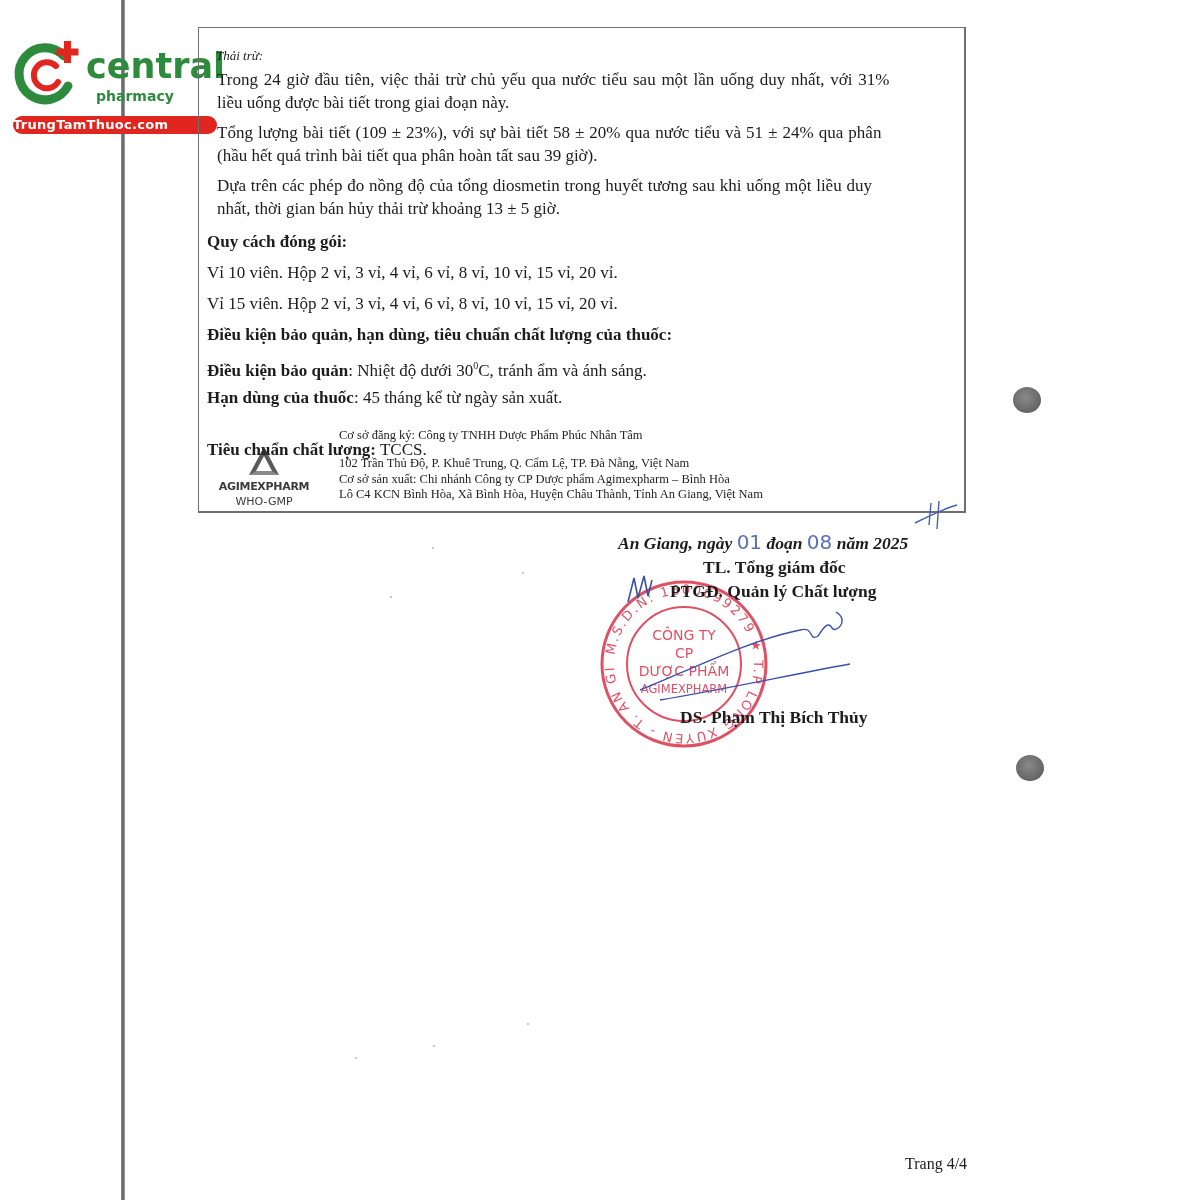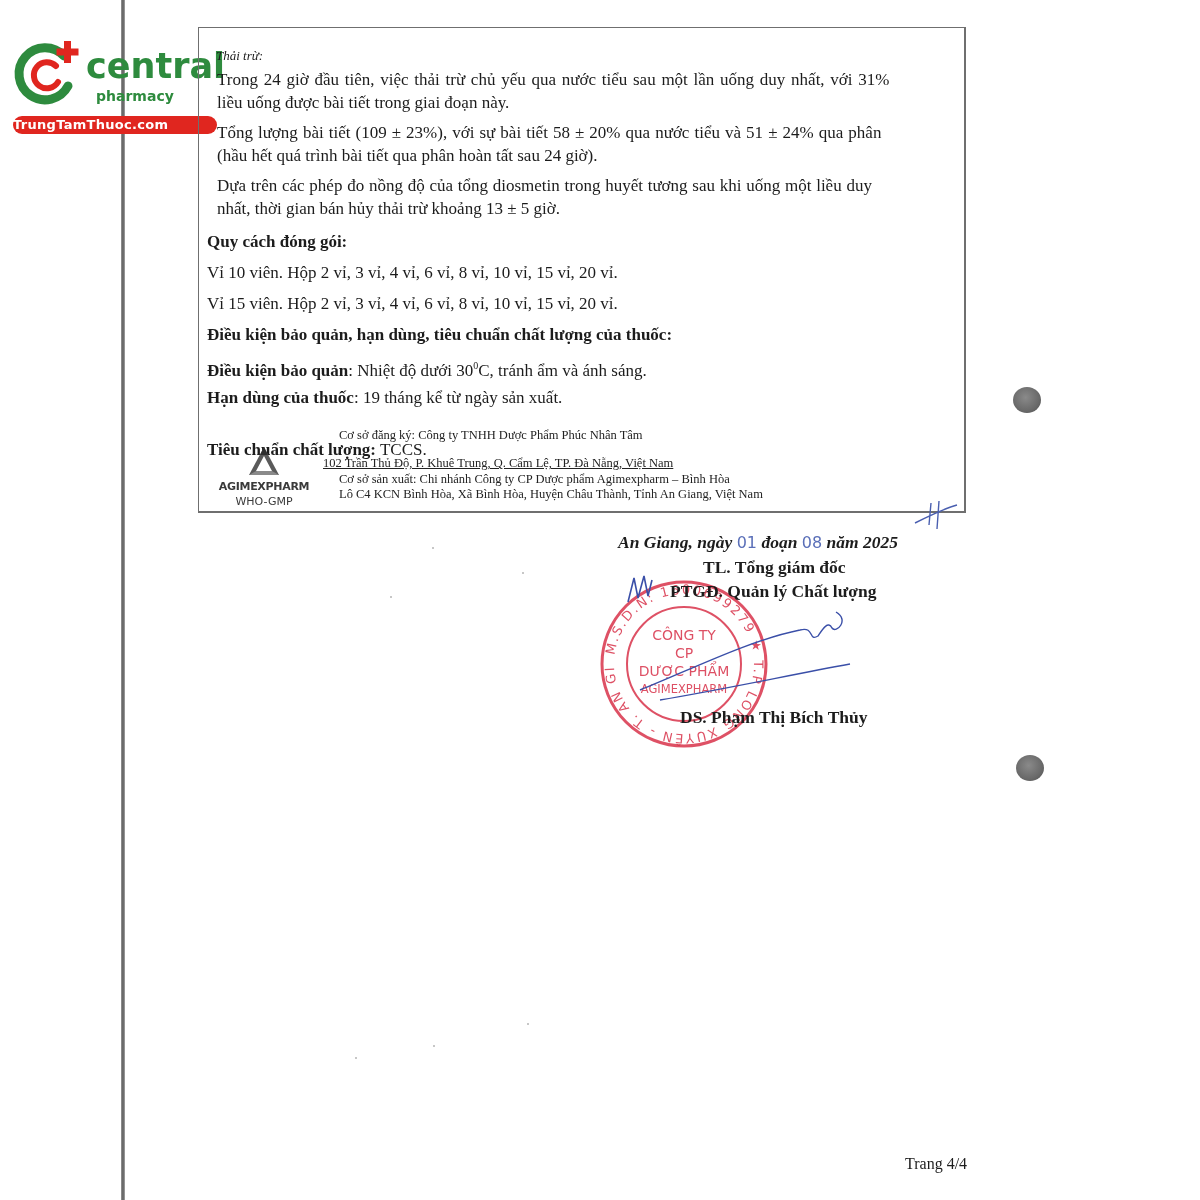--- a/index.html
+++ b/index.html
@@ -24,21 +24,21 @@
     .b { font-weight: bold; }
 
     .small { position: absolute; font-size: 12.5px; line-height: 15.5px; white-space: nowrap; color: #222; }
 
     .agi { position: absolute; left: 214px; top: 444px; width: 100px; height: 66px; }
     .agi-name { position: absolute; left: 0; top: 36px; width: 100px; text-align: center; font-family: "DejaVu Sans", sans-serif; font-weight: bold; font-size: 11px; letter-spacing: -0.3px; color: #3a3a3a; }
     .agi-gmp { position: absolute; left: 0; top: 51px; width: 100px; text-align: center; font-family: "DejaVu Sans", sans-serif; font-size: 11px; color: #3a3a3a; }
 
     
     .sig { position: absolute; text-align: center; white-space: nowrap; font-size: 17.5px; line-height: 24px; }
-    .hand { font-family: "DejaVu Sans", sans-serif; color: #5a6fb8; font-style: normal; font-weight: normal; font-size: 16px; }
+    .hand { font-family: "DejaVu Sans", sans-serif; color: #5a6fb8; font-style: normal; font-weight: normal; font-size: 20px; }
 
     .stamp { position: absolute; left: 598px; top: 578px; width: 172px; height: 172px; }
 
     .punch { position: absolute; width: 28px; height: 26px; border-radius: 50%; background: radial-gradient(circle at 45% 40%, #8a8a8a, #6a6a6a 60%, #4f4f4f); }
 
     .page-num { position: absolute; left: 905px; top: 1155px; font-size: 16px; text-align: center; }
     .speck { position: absolute; width: 2px; height: 2px; background: #b5b5b5; border-radius: 1px; }
   </style>
 </head>
 <body>
@@ -58,56 +58,56 @@
 </div>
 
 <div class="box"></div>
 
 <div class="txt it" style="left:216px; top:44px; font-size:13px;">Thải trừ:</div>
 
 <div class="txt" style="left:217px; top:68px; word-spacing:1.5px;">Trong 24 giờ đầu tiên, việc thải trừ chủ yếu qua nước tiểu sau một lần uống duy nhất, với 31%</div>
 <div class="txt" style="left:217px; top:91px;">liều uống được bài tiết trong giai đoạn này.</div>
 
 <div class="txt" style="left:217px; top:121px; word-spacing:0.8px;">Tổng lượng bài tiết (109 ± 23%), với sự bài tiết 58 ± 20% qua nước tiểu và 51 ± 24% qua phân</div>
-<div class="txt" style="left:217px; top:144px;">(hầu hết quá trình bài tiết qua phân hoàn tất sau 24 giờ).</div>
+<div class="txt" style="left:217px; top:144px;">(hầu hết quá trình bài tiết qua phân hoàn tất sau 39 giờ).</div>
 
 <div class="txt" style="left:217px; top:174px; word-spacing:0.5px;">Dựa trên các phép đo nồng độ của tổng diosmetin trong huyết tương sau khi uống một liều duy</div>
 <div class="txt" style="left:217px; top:197px;">nhất, thời gian bán hủy thải trừ khoảng 13 ± 5 giờ.</div>
 
 <div class="txt b" style="left:207px; top:230px;">Quy cách đóng gói:</div>
 <div class="txt" style="left:207px; top:261px;">Vỉ 10 viên. Hộp 2 vỉ, 3 vỉ, 4 vỉ, 6 vỉ, 8 vỉ, 10 vỉ, 15 vỉ, 20 vỉ.</div>
 <div class="txt" style="left:207px; top:292px;">Vỉ 15 viên. Hộp 2 vỉ, 3 vỉ, 4 vỉ, 6 vỉ, 8 vỉ, 10 vỉ, 15 vỉ, 20 vỉ.</div>
 
 <div class="txt b" style="left:207px; top:323px;">Điều kiện bảo quản, hạn dùng, tiêu chuẩn chất lượng của thuốc:</div>
 
 <div class="txt" style="left:207px; top:354px;">
   <span class="b">Điều kiện bảo quản</span><span>: Nhiệt độ dưới 30</span><sup style="font-size:10px;">0</sup><span>C, tránh ẩm và ánh sáng.</span>
 </div>
 
 <div class="txt" style="left:207px; top:386px;">
-  <span class="b">Hạn dùng của thuốc</span><span>: 19 tháng kể từ ngày sản xuất.</span>
+  <span class="b">Hạn dùng của thuốc</span><span>: 45 tháng kể từ ngày sản xuất.</span>
 </div>
 
 <div class="txt" style="left:207px; top:418px;margin-top:20px;">
   <span class="b">Tiêu chuẩn chất lượng:</span><span> TCCS.</span>
 </div>
 
 <div class="agi">
   <svg style="position:absolute; left:34px; top:2px;" width="32" height="32" viewBox="0 0 32 32">
     <polygon points="16,1 31,29 1,29" fill="#5a5a5a"></polygon>
     <polygon points="16,10 24,25 8,25" fill="#ffffff"></polygon>
     <polygon points="16,1 20,9 12,9" fill="#2e2e2e"></polygon>
     <polygon points="8,25 24,25 31,29 1,29" fill="#8a8a8a"></polygon>
   </svg>
   <div class="agi-name">AGIMEXPHARM</div>
   <div class="agi-gmp">WHO-GMP</div>
 </div>
 
 <div class="small" style="left:339px; top:428px;">Cơ sở đăng ký: Công ty TNHH Dược Phẩm Phúc Nhân Tâm</div>
-<div class="small" style="left:323px; top:456px;text-decoration:underline;">102 Trần Thủ Độ, P. Khuê Trung, Q. Cẩm Lệ, TP. Đà Nẵng, Việt Nam</div>
+<div class="small" style="left:339px; top:456px;">102 Trần Thủ Độ, P. Khuê Trung, Q. Cẩm Lệ, TP. Đà Nẵng, Việt Nam</div>
 <div class="small" style="left:339px; top:472px;">Cơ sở sản xuất: Chi nhánh Công ty CP Dược phẩm Agimexpharm – Bình Hòa</div>
 <div class="small" style="left:339px; top:487px;">Lô C4 KCN Bình Hòa, Xã Bình Hòa, Huyện Châu Thành, Tỉnh An Giang, Việt Nam</div>
 
 <div class="sig it b" style="left:618px; top:530px;">
   <span>An Giang, ngày </span><span class="hand">01</span><span> đoạn </span><span class="hand">08</span><span> năm 2025</span>
 </div>
 <div class="sig b" style="left:703px; top:555px;">TL. Tổng giám đốc</div>
 
 <svg class="stamp" viewBox="0 0 172 172">
   <defs>

